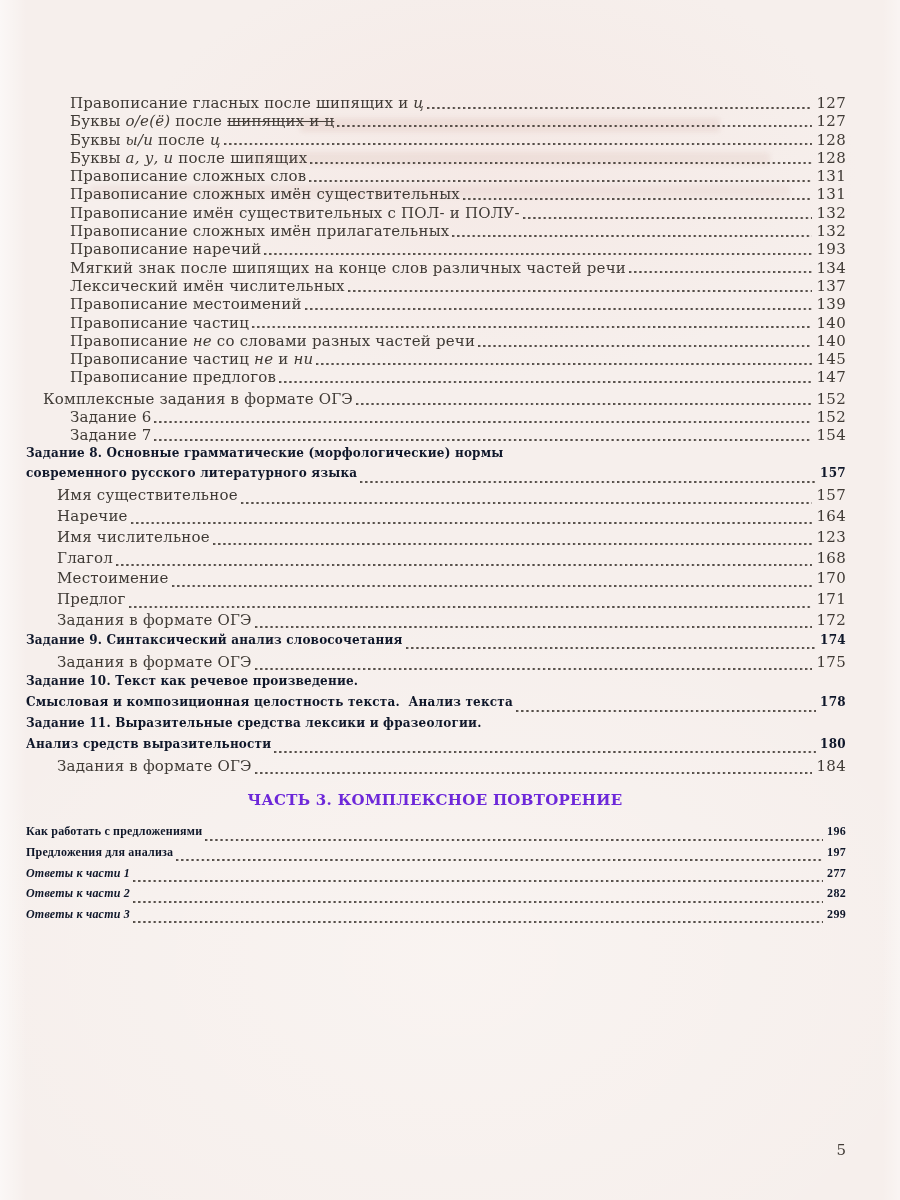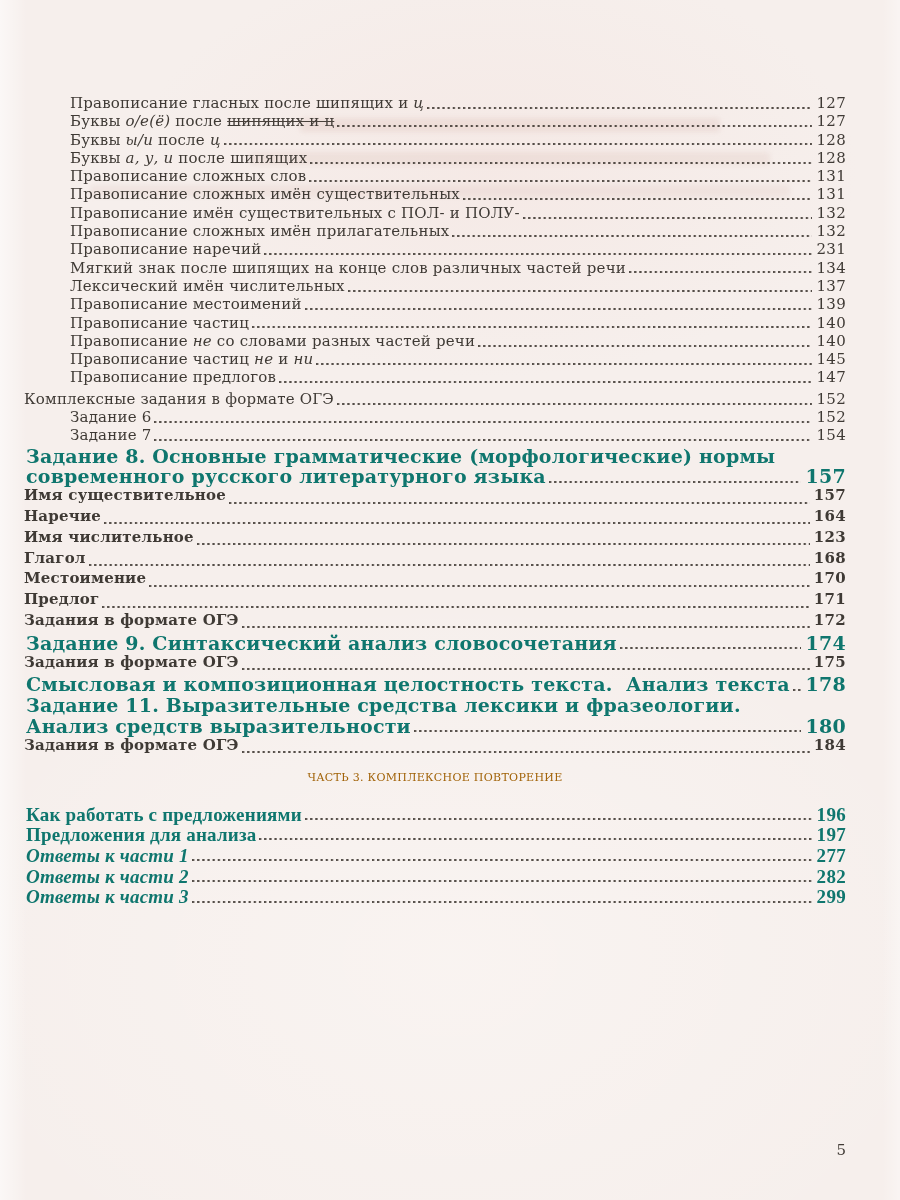--- a/index.html
+++ b/index.html
@@ -19,38 +19,38 @@
   .content{
     position:absolute;left:0;top:0;right:0;
     padding:96px 54px 0 24px;
     box-sizing:border-box;
   }
   .row{display:flex;align-items:baseline;font-size:15px;line-height:1.05;}
   #block1 .row{height:18.3px;}
   #block2 .row{height:20.8px;}
   #block3 .row{height:20.7px;}
   .row .label{white-space:pre;letter-spacing:.2px;}
-  .row.b{font-weight:bold;font-size:19px;color:#0f766e;}
+  .row.b{font-weight:bold;font-size:12px;color:#0f172a;}
   .row.it .label{font-style:italic;}
   .label .i{font-style:italic;}
   .label .strike{text-decoration:line-through;text-decoration-thickness:1.4px;text-decoration-color:#4a423c;}
   .row .dots{
     flex:1;height:4px;align-self:flex-end;margin:0 4px 4.5px 3px;
     background-image:radial-gradient(circle at 1.1px 2px, rgba(62,55,49,.88) 1.02px, rgba(62,55,49,0) 1.45px);
     background-size:5.15px 4px;background-repeat:repeat-x;background-position:left center;
   }
   .row .pg{white-space:pre;letter-spacing:.3px;}
   .row.b .pg{font-weight:bold;}
   .i0{margin-left:2px;}
-  .i1{}
-  .i1b{font-weight:bold;}
+  .i1{margin-left:19px;}
+  .i1b{margin-left:33px;}
   .i2{margin-left:46px;}
   .part-heading{
     margin-top:12px;height:22px;
-    text-align:center;font-weight:normal;font-size:11px;letter-spacing:.3px;color:#a16207;
+    text-align:center;font-weight:bold;font-size:15px;letter-spacing:.3px;color:#6d28d9;
   }
   #block3{margin-top:12px;font-family:Liberation Serif, serif;}
   .folio{position:absolute;top:1141px;right:54px;font-size:15px;color:#413b36;}
 </style>
 </head>
 <body>
 
 <div class="artifact" style="left:300px;top:118px;width:420px;height:14px;background:rgba(208,168,158,.20);"></div>
 <div class="artifact" style="left:250px;top:152px;width:520px;height:13px;background:rgba(208,168,158,.16);"></div>
 <div class="artifact" style="left:90px;top:185px;width:700px;height:12px;background:rgba(200,164,154,.13);"></div>
@@ -93,21 +93,21 @@
         <span class="pg">132</span>
       </div>
       <div class="row i2">
         <span class="label"><span>Правописание сложных имён прилагательных</span></span>
         <span class="dots"></span>
         <span class="pg">132</span>
       </div>
       <div class="row i2">
         <span class="label"><span>Правописание наречий</span></span>
         <span class="dots"></span>
-        <span class="pg">231</span>
+        <span class="pg">193</span>
       </div>
       <div class="row i2">
         <span class="label"><span>Мягкий знак после шипящих на конце слов различных частей речи</span></span>
         <span class="dots"></span>
         <span class="pg">134</span>
       </div>
       <div class="row i2">
         <span class="label"><span>Лексический имён числительных</span></span>
         <span class="dots"></span>
         <span class="pg">137</span>
@@ -199,20 +199,23 @@
       </div>
       <div class="row i0 b">
         <span class="label"><span>Задание 9. Синтаксический анализ словосочетания</span></span>
         <span class="dots"></span>
         <span class="pg">174</span>
       </div>
       <div class="row i1b">
         <span class="label"><span>Задания в формате ОГЭ</span></span>
         <span class="dots"></span>
         <span class="pg">175</span>
+      </div>
+      <div class="row i0 b">
+        <span class="label"><span>Задание 10. Текст как речевое произведение.</span></span>
       </div>
       <div class="row i0 b">
         <span class="label"><span>Смысловая и композиционная целостность текста.  Анализ текста</span></span>
         <span class="dots"></span>
         <span class="pg">178</span>
       </div>
       <div class="row i0 b">
         <span class="label"><span>Задание 11. Выразительные средства лексики и фразеологии.</span></span>
       </div>
       <div class="row i0 b">

